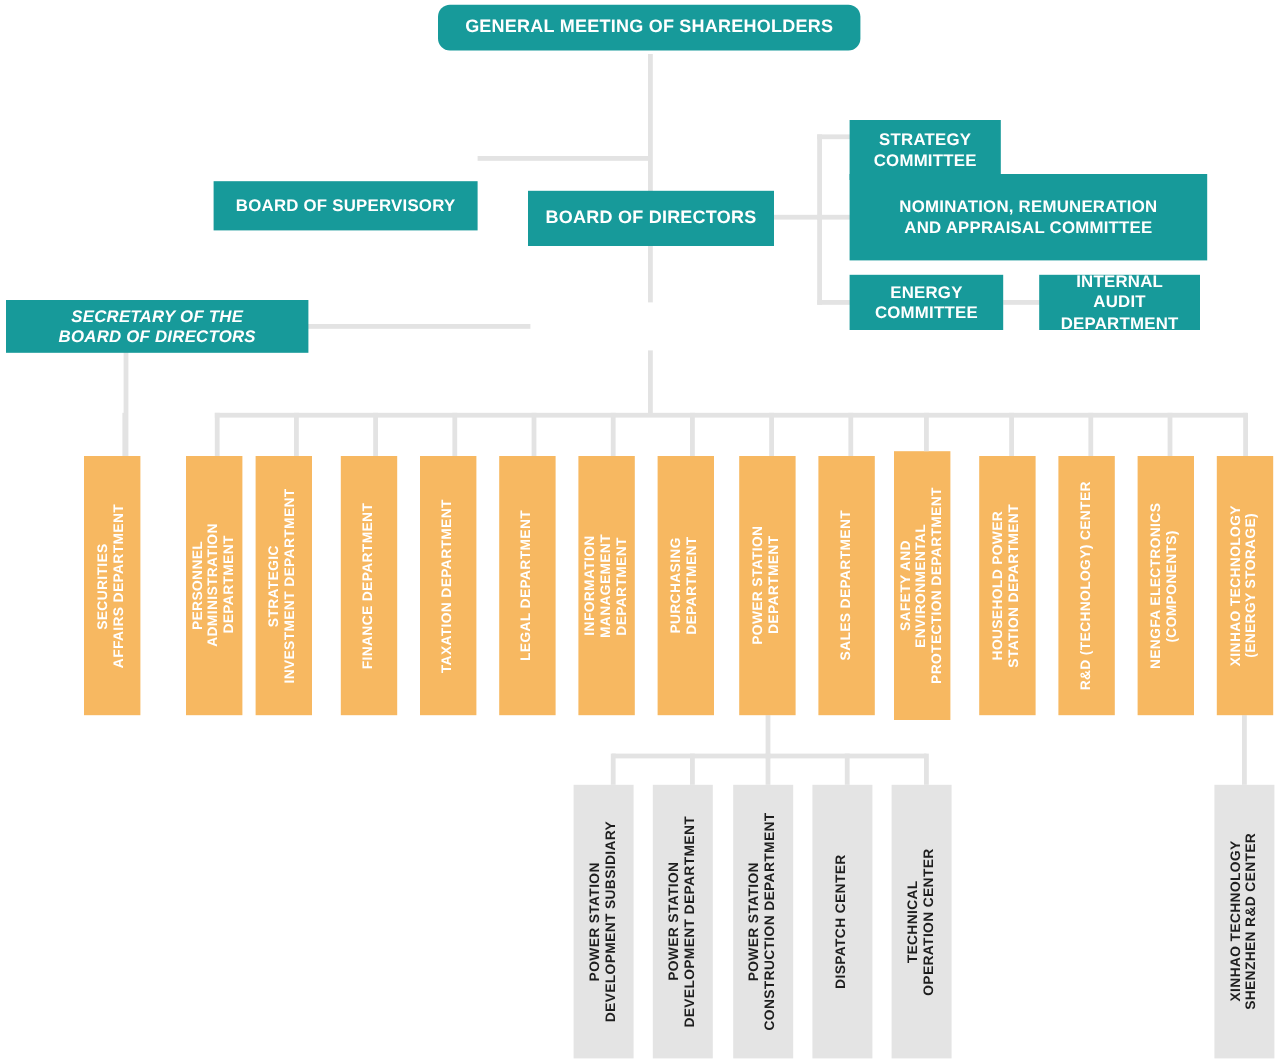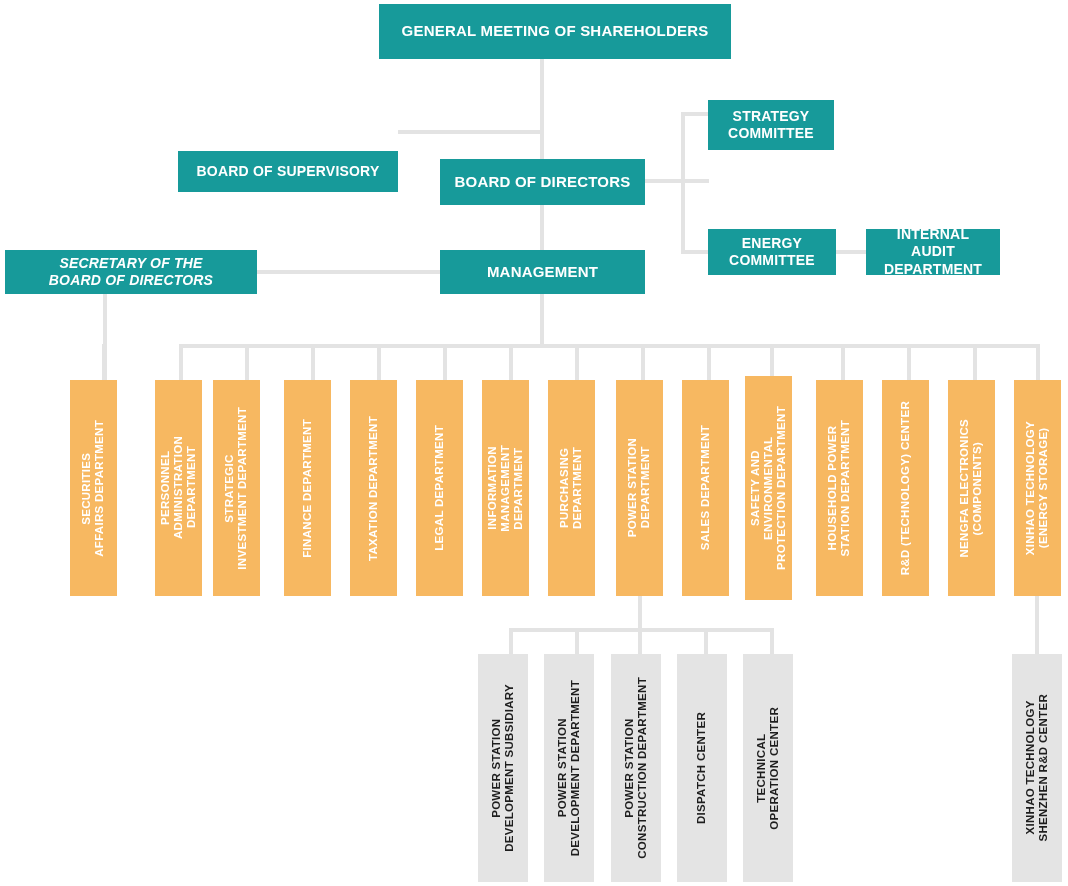--- a/index.html
+++ b/index.html
@@ -74,51 +74,52 @@
 
   <div class="ln" style="left:540px;top:292px;width:4px;height:54px;"></div>
 
   <div class="ln" style="left:179px;top:344px;width:860px;height:4px;"></div>
 
   <div class="ln" style="left:638px;top:596px;width:4px;height:36px;"></div>
   <div class="ln" style="left:510px;top:628px;width:262px;height:4px;"></div>
 
   <div class="ln" style="left:1035px;top:596px;width:4px;height:58px;"></div>
 
-  <div class="box teal h big" style="left:379px;top:4px;width:352px;height:55px;">
+  <div class="box teal h big" style="left:365px;top:4px;width:352px;height:38px;border-radius:10px;">
     <span>GENERAL MEETING OF SHAREHOLDERS</span>
   </div>
 
   <div class="box teal h" style="left:178px;top:111px;width:220px;height:41px;margin-top:40px;">
     <span>BOARD OF SUPERVISORY</span>
   </div>
 
   <div class="box teal h big" style="left:440px;top:159px;width:205px;height:46px;">
     <span>BOARD OF DIRECTORS</span>
   </div>
 
   <div class="box teal h" style="left:708px;top:88px;width:126px;height:50px;white-space:pre-line;margin-top:12px;">
     <span style="white-space:pre-line;">STRATEGY
 COMMITTEE</span>
   </div>
 
+  <div class="box teal h" style="left:708px;top:145px;width:298px;height:72px;">
+    <span style="white-space:pre-line;">NOMINATION, REMUNERATION
+AND APPRAISAL COMMITTEE</span>
+  </div>
 
   <div class="box teal h" style="left:708px;top:229px;width:128px;height:46px;">
     <span style="white-space:pre-line;">ENERGY
 COMMITTEE</span>
   </div>
 
   <div class="box teal h" style="left:866px;top:229px;width:134px;height:46px;">
     <span style="white-space:pre-line;">INTERNAL AUDIT
 DEPARTMENT</span>
   </div>
 
-  <div class="box teal h big" style="left:440px;top:250px;width:205px;height:44px;">
-    <span>MANAGEMENT</span>
-  </div>
 
   <div class="box teal h" style="left:5px;top:250px;width:252px;height:44px;font-style:italic;">
     <span style="white-space:pre-line;">SECRETARY OF THE
 BOARD OF DIRECTORS</span>
   </div>
 
   <div class="box orange v" style="left:70px;top:380px;width:47px;height:216px;">
     <span class="vtxt">SECURITIES
 AFFAIRS DEPARTMENT</span>
   </div>

